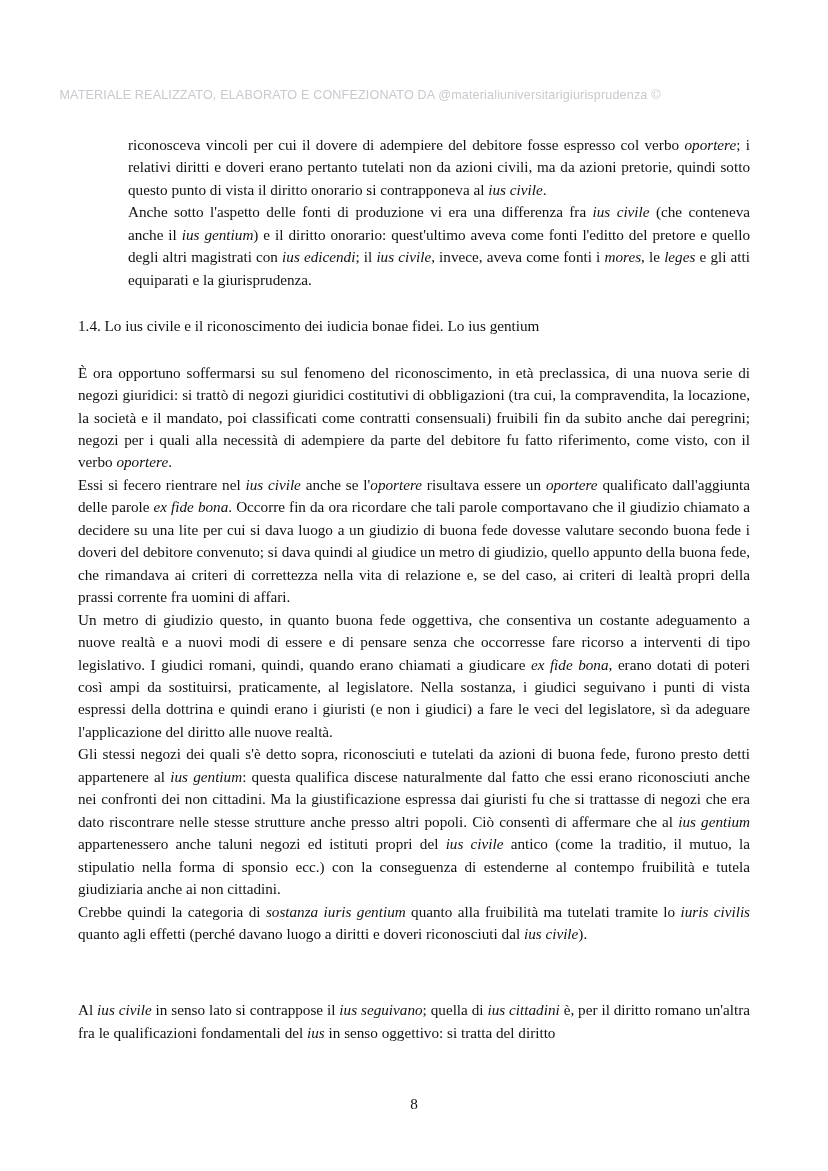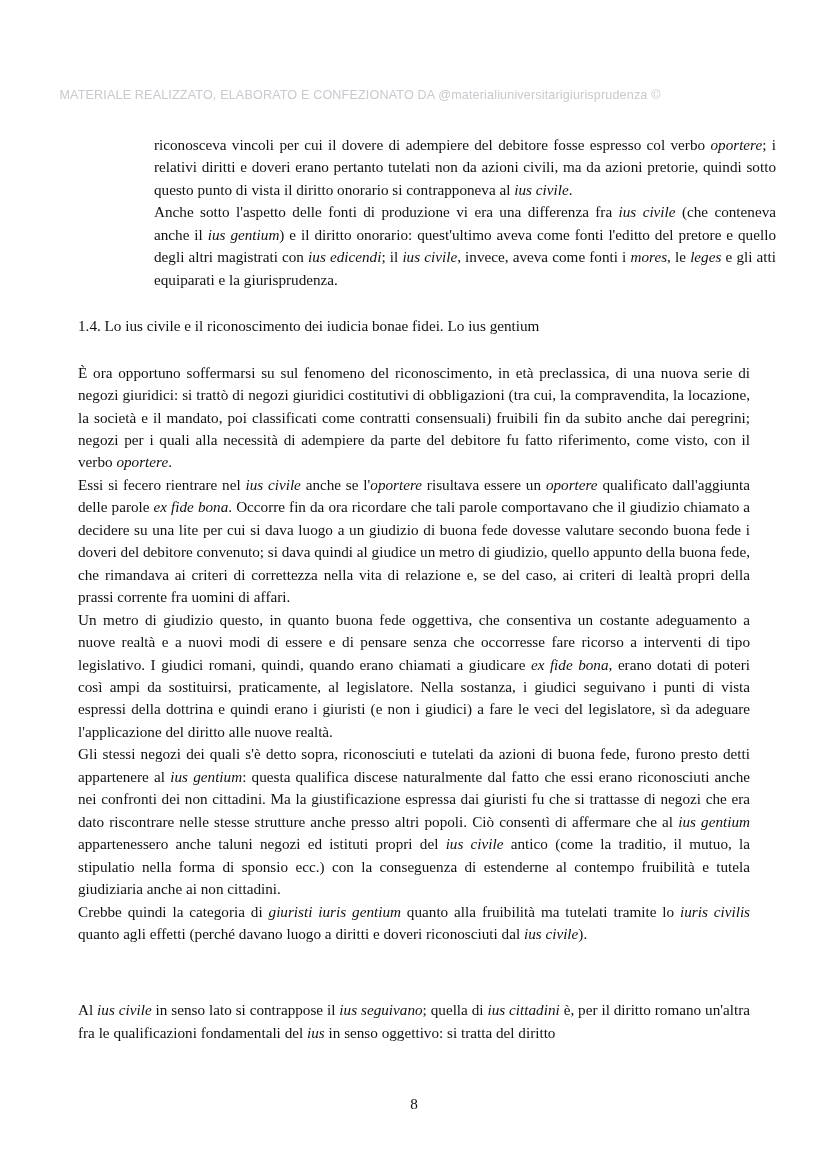--- a/index.html
+++ b/index.html
@@ -47,21 +47,21 @@
   p {
     margin: 0;
     text-align: justify;
     text-justify: inter-word;
     font-size: 15.2px;
     line-height: 22.45px;
   }
 
   
   .block-indent {
-    margin-left: 76px;
+    margin-left: 50px;
     width: 622px;
   }
 
   .heading {
     font-weight: normal;
     font-size: 15.2px;
     line-height: 22.45px;
     text-align: left;
     margin: 0;
   }
@@ -101,21 +101,21 @@
     <div class="sp-before-h1"></div>
 
     <div class="heading">1.4. Lo ius civile e il riconoscimento dei iudicia bonae fidei. Lo ius gentium</div>
 
     <div class="sp-after-h1"></div>
 
     <p>È ora opportuno soffermarsi su sul fenomeno del riconoscimento, in età preclassica, di una nuova serie di negozi giuridici: si trattò di negozi giuridici costitutivi di obbligazioni (tra cui, la compravendita, la locazione, la società e il mandato, poi classificati come contratti consensuali) fruibili fin da subito anche dai peregrini; negozi per i quali alla necessità di adempiere da parte del debitore fu fatto riferimento, come visto, con il verbo <i>oportere</i>.</p>
     <p>Essi si fecero rientrare nel <i>ius civile</i> anche se l'<i>oportere</i> risultava essere un <i>oportere</i> qualificato dall'aggiunta delle parole <i>ex fide bona</i>. Occorre fin da ora ricordare che tali parole comportavano che il giudizio chiamato a decidere su una lite per cui si dava luogo a un giudizio di buona fede dovesse valutare secondo buona fede i doveri del debitore convenuto; si dava quindi al giudice un metro di giudizio, quello appunto della buona fede, che rimandava ai criteri di correttezza nella vita di relazione e, se del caso, ai criteri di lealtà propri della prassi corrente fra uomini di affari.</p>
     <p>Un metro di giudizio questo, in quanto buona fede oggettiva, che consentiva un costante adeguamento a nuove realtà e a nuovi modi di essere e di pensare senza che occorresse fare ricorso a interventi di tipo legislativo. I giudici romani, quindi, quando erano chiamati a giudicare <i>ex fide bona</i>, erano dotati di poteri così ampi da sostituirsi, praticamente, al legislatore. Nella sostanza, i giudici seguivano i punti di vista espressi della dottrina e quindi erano i giuristi (e non i giudici) a fare le veci del legislatore, sì da adeguare l'applicazione del diritto alle nuove realtà.</p>
     <p>Gli stessi negozi dei quali s'è detto sopra, riconosciuti e tutelati da azioni di buona fede, furono presto detti appartenere al <i>ius gentium</i>: questa qualifica discese naturalmente dal fatto che essi erano riconosciuti anche nei confronti dei non cittadini. Ma la giustificazione espressa dai giuristi fu che si trattasse di negozi che era dato riscontrare nelle stesse strutture anche presso altri popoli. Ciò consentì di affermare che al <i>ius gentium</i> appartenessero anche taluni negozi ed istituti propri del <i>ius civile</i> antico (come la traditio, il mutuo, la stipulatio nella forma di sponsio ecc.) con la conseguenza di estenderne al contempo fruibilità e tutela giudiziaria anche ai non cittadini.</p>
-    <p>Crebbe quindi la categoria di <i>giuristi iuris gentium</i> quanto alla fruibilità ma tutelati tramite lo <i>iuris civilis</i> quanto agli effetti (perché davano luogo a diritti e doveri riconosciuti dal <i>ius civile</i>).</p>
+    <p>Crebbe quindi la categoria di <i>sostanza iuris gentium</i> quanto alla fruibilità ma tutelati tramite lo <i>iuris civilis</i> quanto agli effetti (perché davano luogo a diritti e doveri riconosciuti dal <i>ius civile</i>).</p>
 
     <div class="sp-before-h2"></div>
 
 
     <div class="sp-after-h2"></div>
 
     <p>Al <i>ius civile</i> in senso lato si contrappose il <i>ius seguivano</i>; quella di <i>ius cittadini</i> è, per il diritto romano un'altra fra le qualificazioni fondamentali del <i>ius</i> in senso oggettivo: si tratta del diritto</p>
 
   </div>
 

